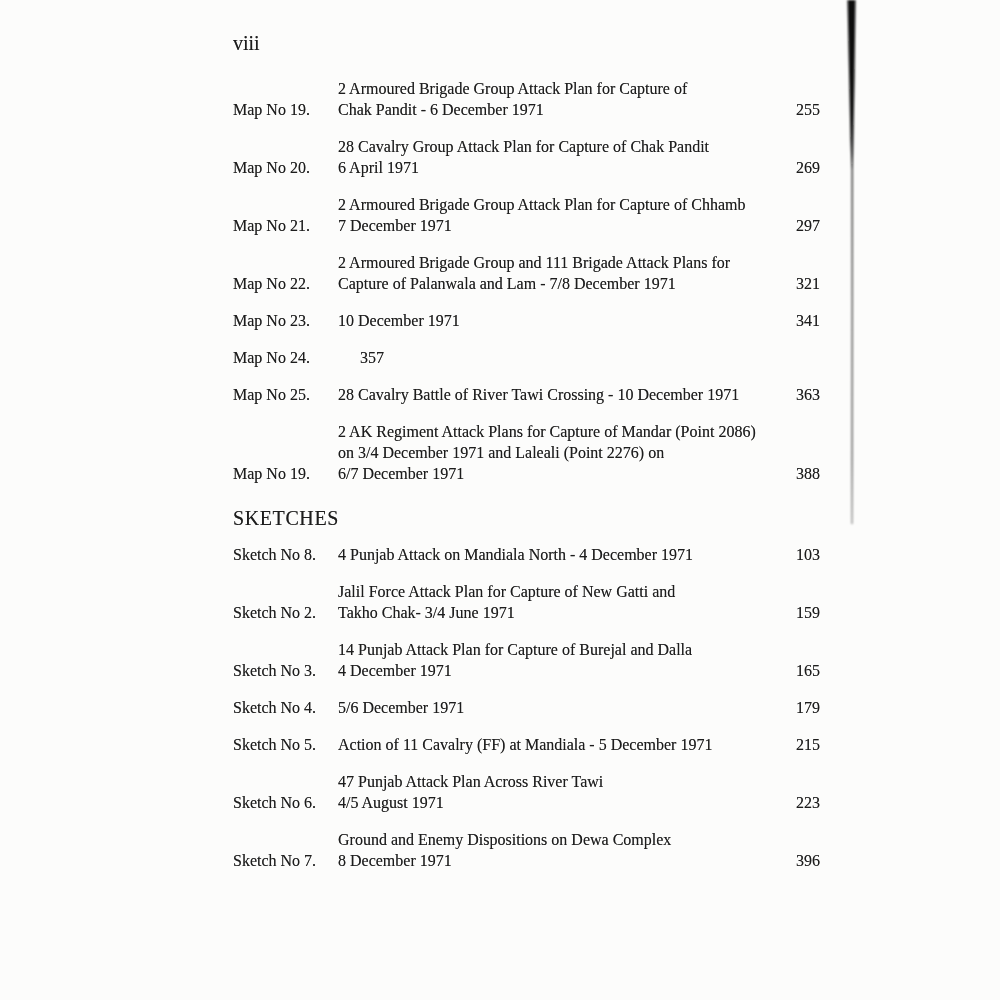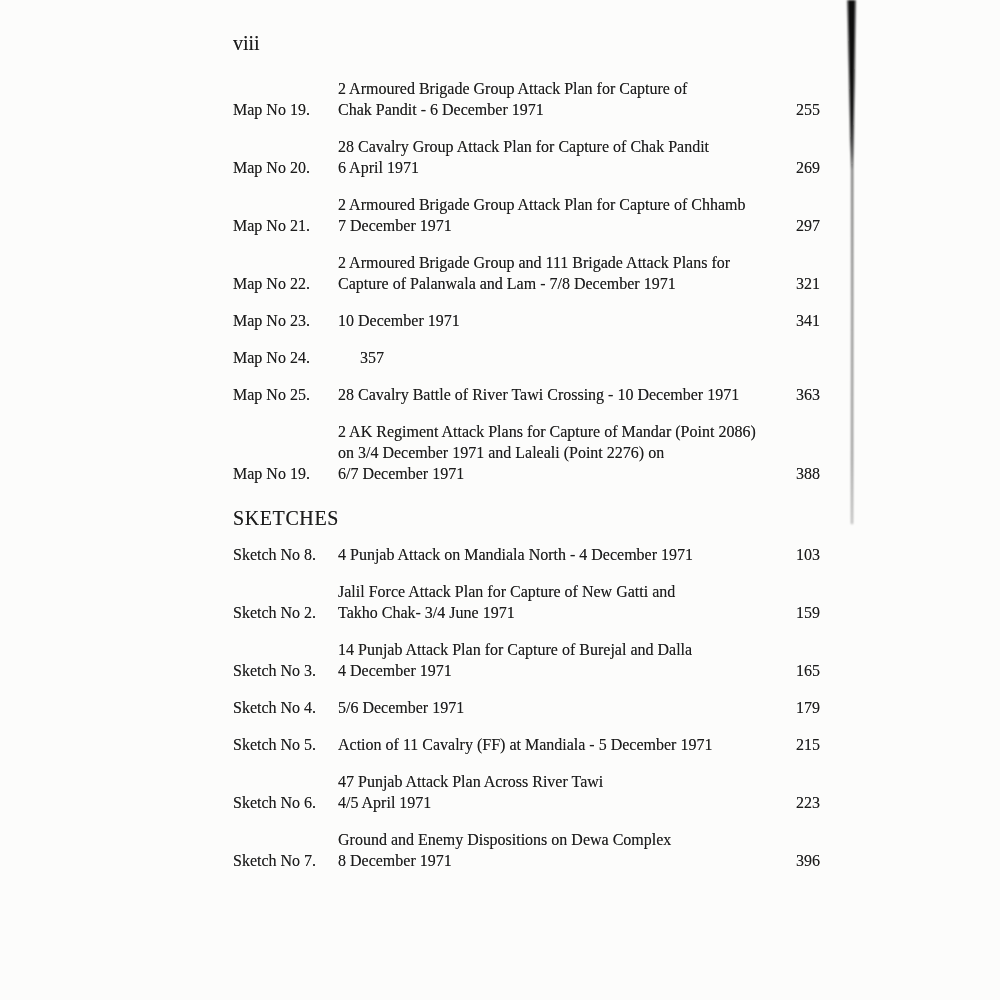--- a/index.html
+++ b/index.html
@@ -169,21 +169,21 @@
         <span class="col-label">Sketch No 5.</span>
         <div class="col-title">
           <div class="title-line"><span class="seg">Action of 11 Cavalry (FF) at Mandiala - 5 December 1971</span></div>
         </div>
         <span class="col-page">215</span>
       </div>
       <div class="toc-row">
         <span class="col-label">Sketch No 6.</span>
         <div class="col-title">
           <div class="title-line"><span class="seg">47 Punjab Attack Plan Across River Tawi</span></div>
-          <div class="title-line"><span class="seg">4/5 April 1971</span></div>
+          <div class="title-line"><span class="seg">4/5 August 1971</span></div>
         </div>
         <span class="col-page">223</span>
       </div>
       <div class="toc-row">
         <span class="col-label">Sketch No 7.</span>
         <div class="col-title">
           <div class="title-line"><span class="seg">Ground and Enemy Dispositions on Dewa Complex</span></div>
           <div class="title-line"><span class="seg">8 December 1971</span></div>
         </div>
         <span class="col-page">396</span>

